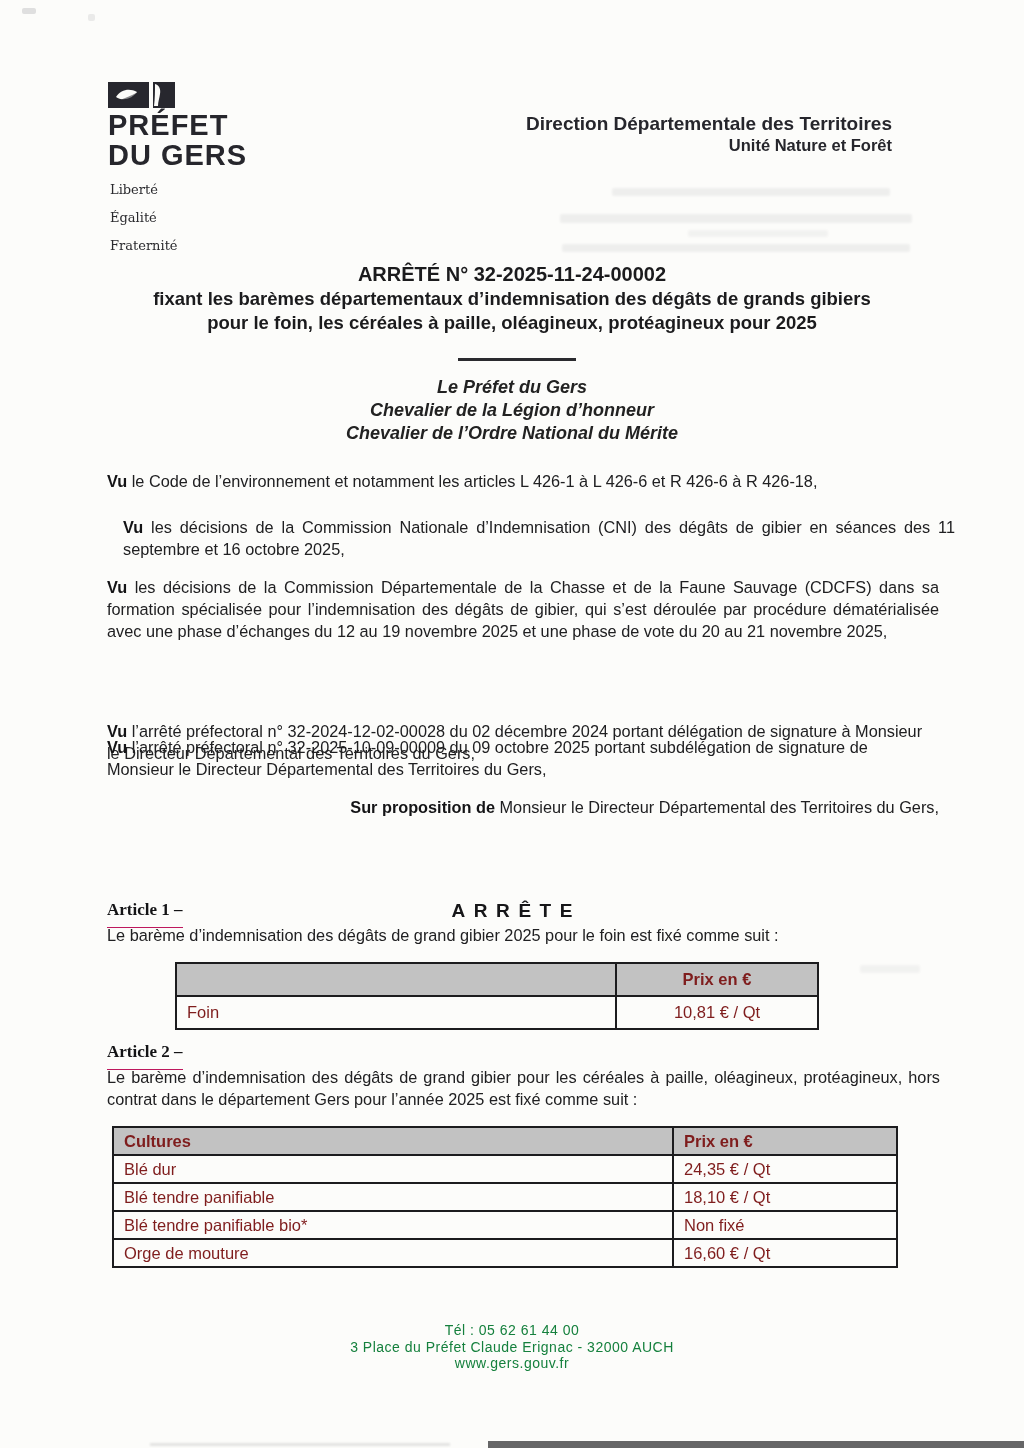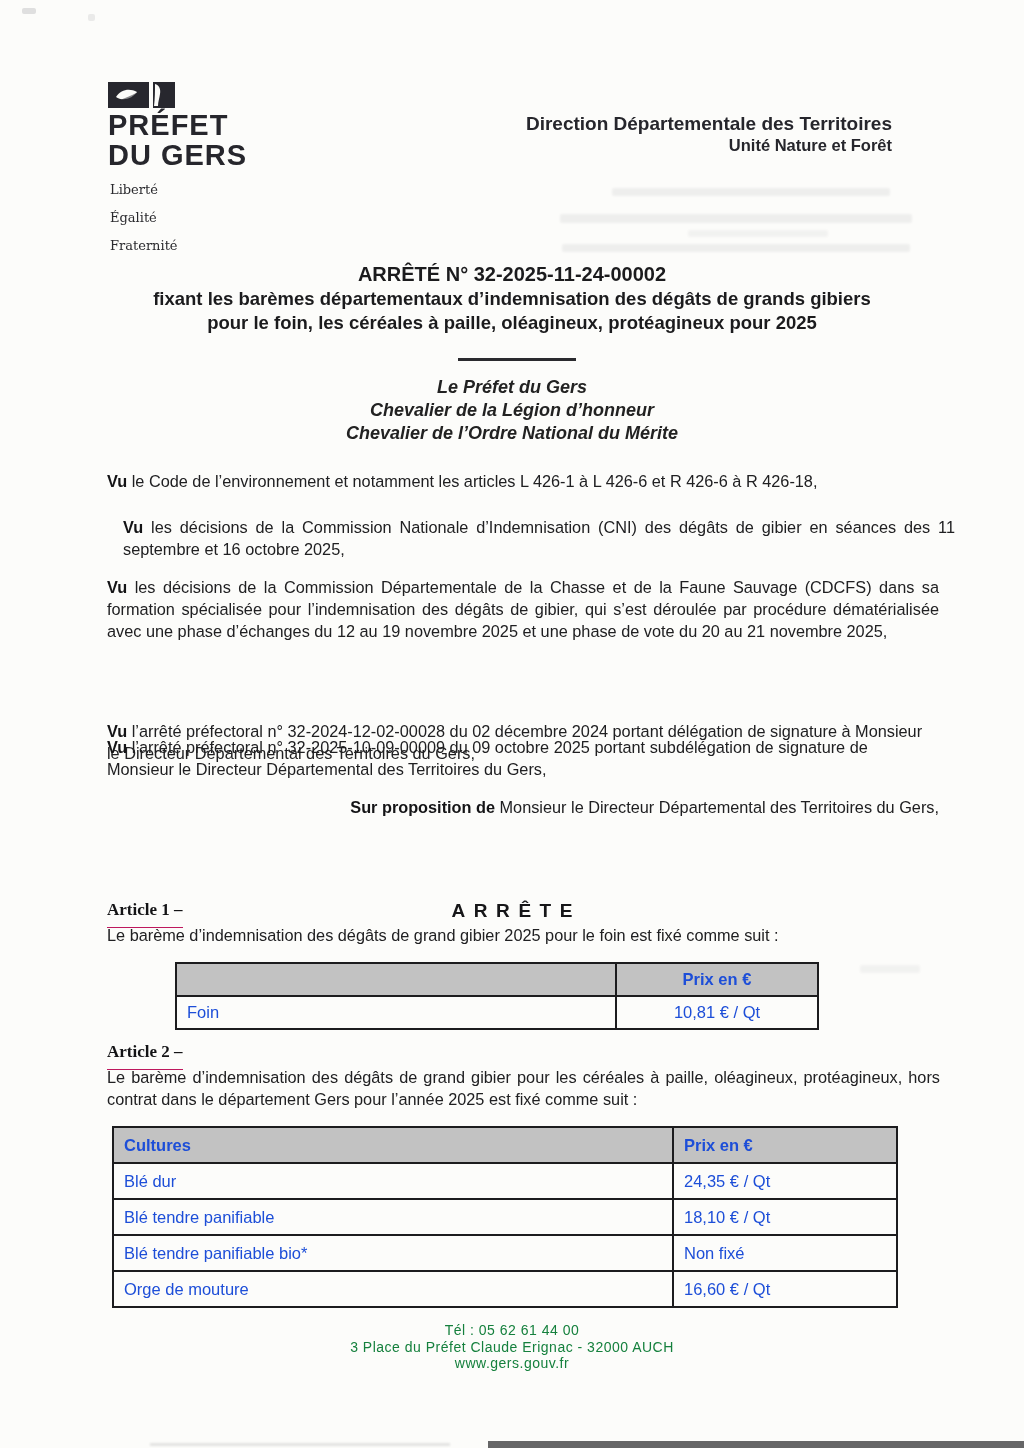--- a/index.html
+++ b/index.html
@@ -57,33 +57,33 @@
     font-weight:bold;font-size:19px;letter-spacing:0.45em;text-indent:0.45em;color:#161618;
   }
   .article-heading{position:absolute;left:107px;font-weight:bold;font-size:17px;color:#141416;}
   .article-heading span{border-bottom:1px solid #be185d;padding-bottom:8px;font-family:Liberation Serif, serif;}
   .article-body{position:absolute;left:107px;width:833px;font-size:16.3px;line-height:22px;color:#202022;}
 
   
   table.doc-table{border-collapse:collapse;position:absolute;table-layout:fixed;}
   table.doc-table td,table.doc-table th{
     border:2px solid #1c1c1e;
-    font-size:16.5px;color:#1d4ed8;
+    font-size:16.5px;color:#7f1d1d;
     padding:0 10px;vertical-align:middle;
     overflow:hidden;white-space:nowrap;
   }
   .hdr-bg{background:#c2c2c2;}
   .t1{left:175px;top:962px;width:598px;}
   .t1 .c1{width:418px;}
   .t1 .c2{width:180px;text-align:center;}
   .t1 tr{height:33px;}
   .t2{left:112px;top:1126px;width:740px;}
   .t2 .c1{width:538px;}
   .t2 .c2{width:202px;}
-  .t2 tr{height:36px;}
+  .t2 tr{height:28px;}
   th.left{text-align:left;}
 
   
   .footer{
     position:absolute;left:0;top:1322px;width:1024px;text-align:center;
     color:#15803d;font-size:14px;line-height:16.5px;letter-spacing:0.5px;
   }
 
   
   .scan-bar{position:absolute;bottom:0;left:488px;right:0;height:7px;background:#4c4c4e;opacity:0.85;filter:blur(0.6px);}

